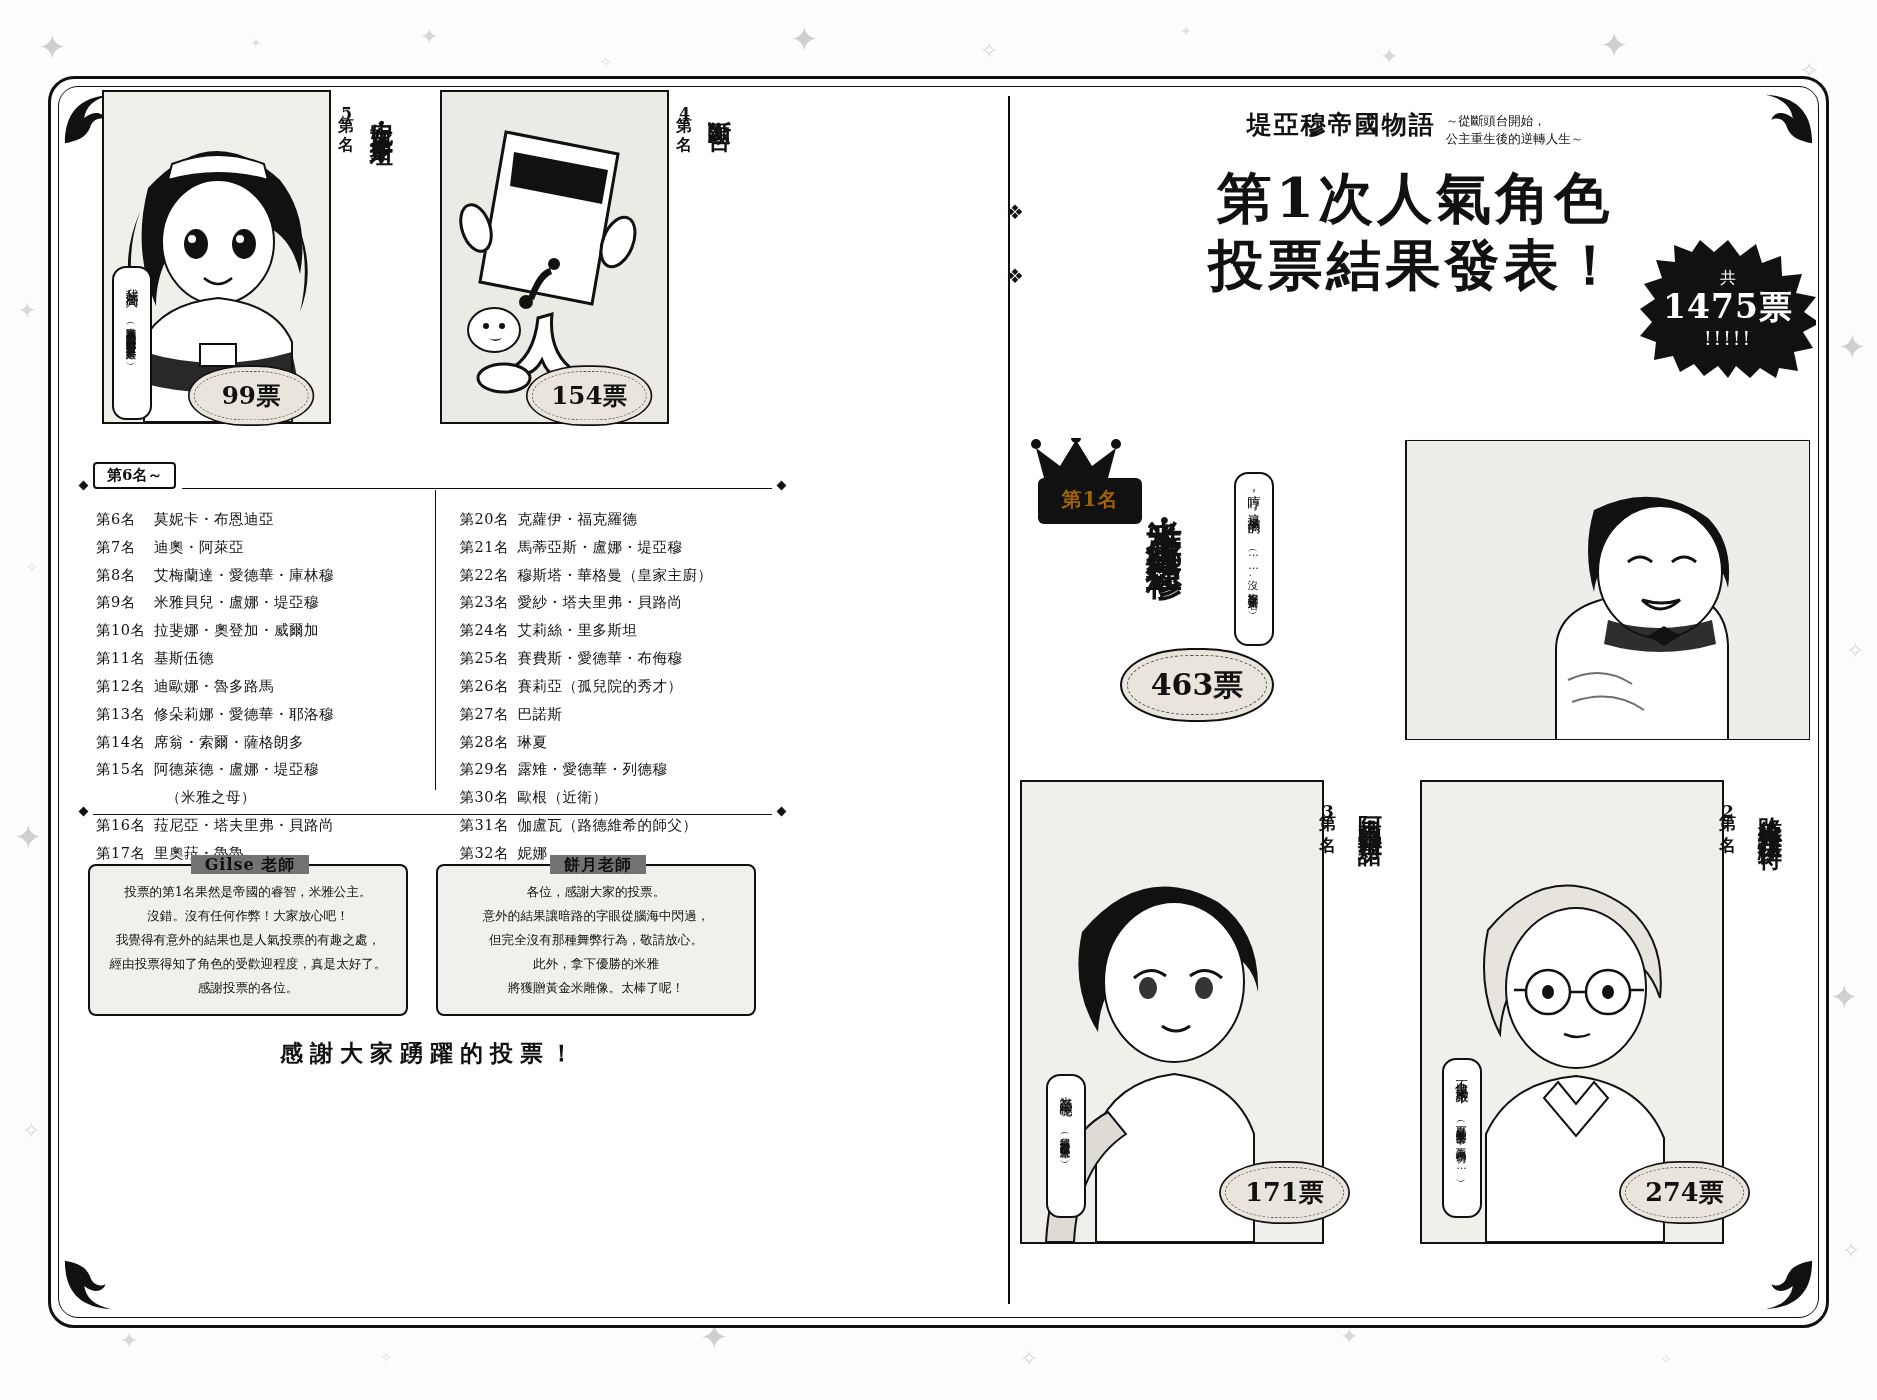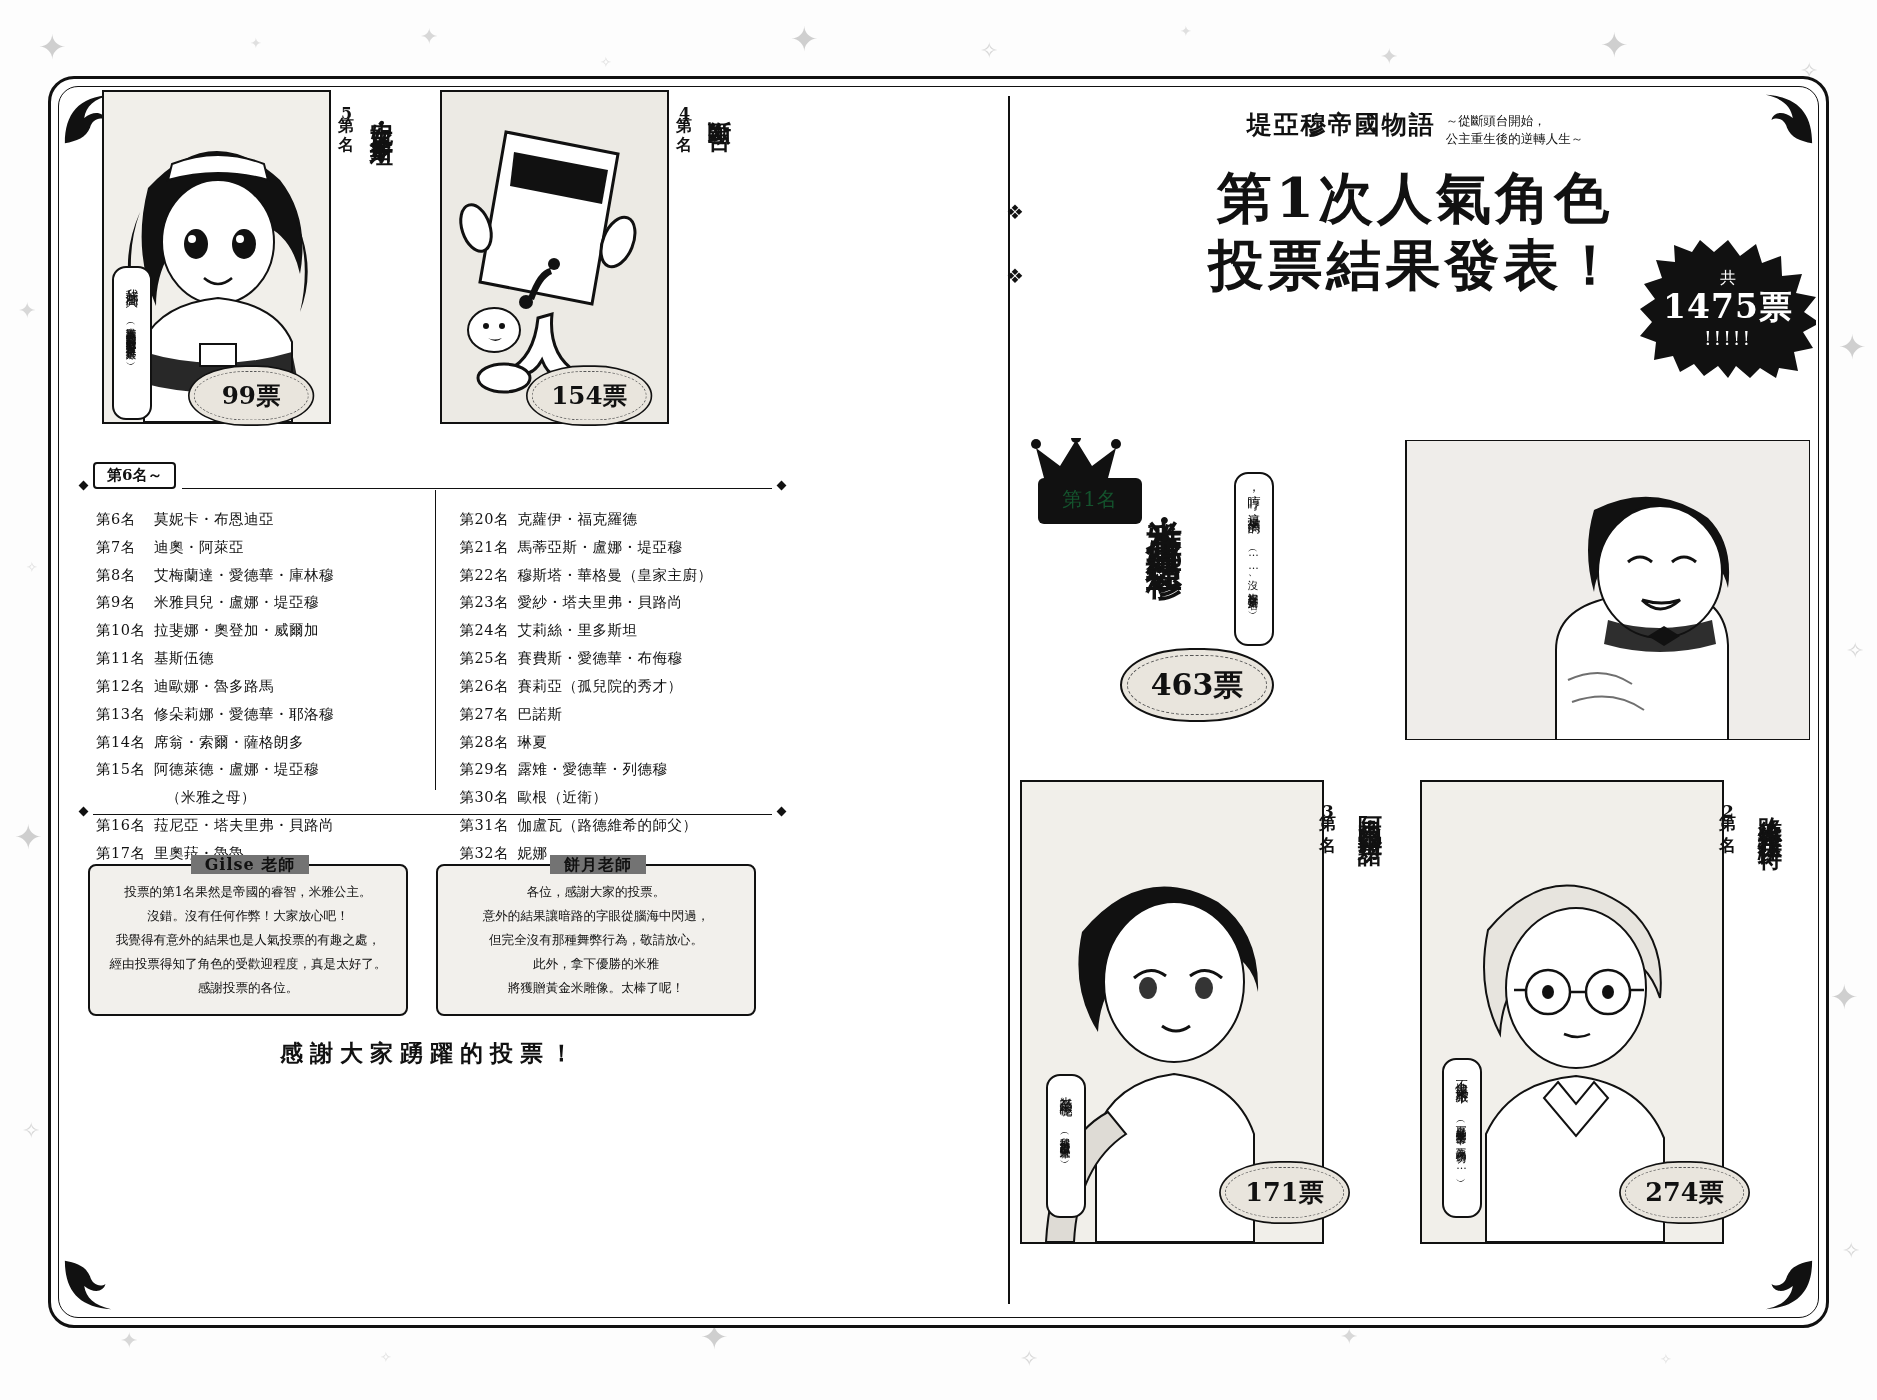--- a/index.html
+++ b/index.html
@@ -86,21 +86,21 @@
 
   
   .rank1{
     position:absolute;left:0;top:340px;width:790px;height:340px;
   }
   .crown{
     position:absolute;left:10px;top:8px;width:120px;height:96px;
   }
   .crown .label{
     position:absolute;left:0;top:48px;width:120px;text-align:center;
-    color:#14532d;font-size:20px;font-weight:normal;z-index:3;letter-spacing:1px;
+    color:#a16207;font-size:20px;font-weight:bold;z-index:3;letter-spacing:1px;
   }
   .rank1-name{
     position:absolute;left:122px;top:58px;
     writing-mode:vertical-rl;text-orientation:upright;
     font-size:36px;font-weight:bold;letter-spacing:6px;line-height:1.25;
     height:250px;
   }
   .vote-badge{
     width:150px;height:70px;border-radius:50%/55%;
     background:#e9e5dd;border:2px solid #111;

